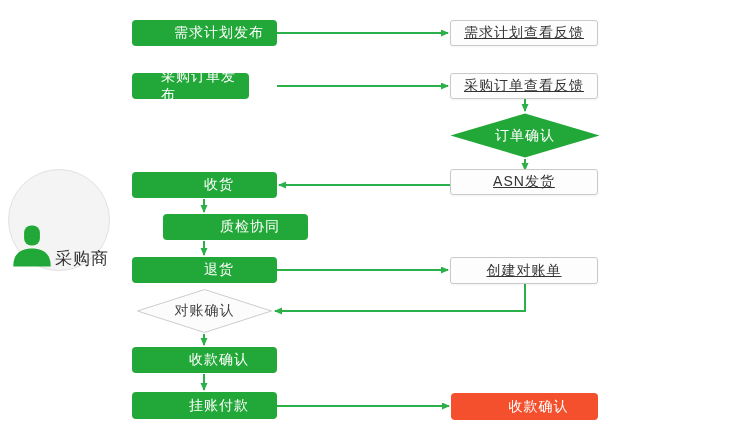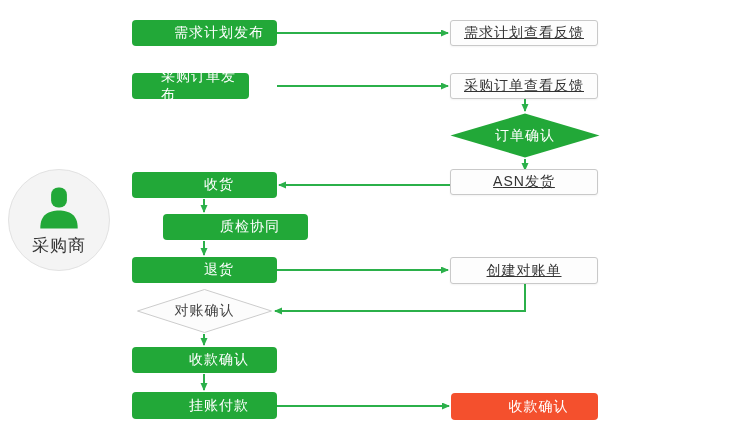--- a/index.html
+++ b/index.html
@@ -25,22 +25,22 @@
   .node-white{background:var(--box-bg);border:1px solid var(--box-border);color:var(--text-dark);
         border-radius:3px;box-shadow:0 1px 2px rgba(0,0,0,0.05);text-decoration:underline;}
   .node-diamond{background:transparent;}
   .node-diamond svg{position:absolute;left:0;top:0;width:100%;height:100%;}
   .node-diamond .lbl{position:relative;z-index:1;}
   .node-diamond-green polygon{fill:var(--green);}
   .node-diamond-green{color:#fff;}
   .node-diamond-white polygon{fill:#fcfcfc;stroke:#cccccc;stroke-width:1;}
   .node-diamond-white{color:#444;}
   .actor{position:absolute;border-radius:50%;background:var(--circle-bg);
-         border:1px solid var(--circle-border);display:flex;flex-direction:column;
-         align-items:center;justify-content:center;box-sizing:border-box;}
+         border:1px solid var(--circle-border);display:flex;flex-direction:row;
+         align-items:flex-end;justify-content:center;box-sizing:border-box;}
   .actor-icon{margin-top:2px;}
   .actor-label{font-size:17px;color:var(--text-dark);margin-top:2px;letter-spacing:1px;}
 </style>
 </head>
 <body>
 
 <div class="canvas">
 
   <svg id="edges" viewBox="0 0 731 436">
     <defs>

